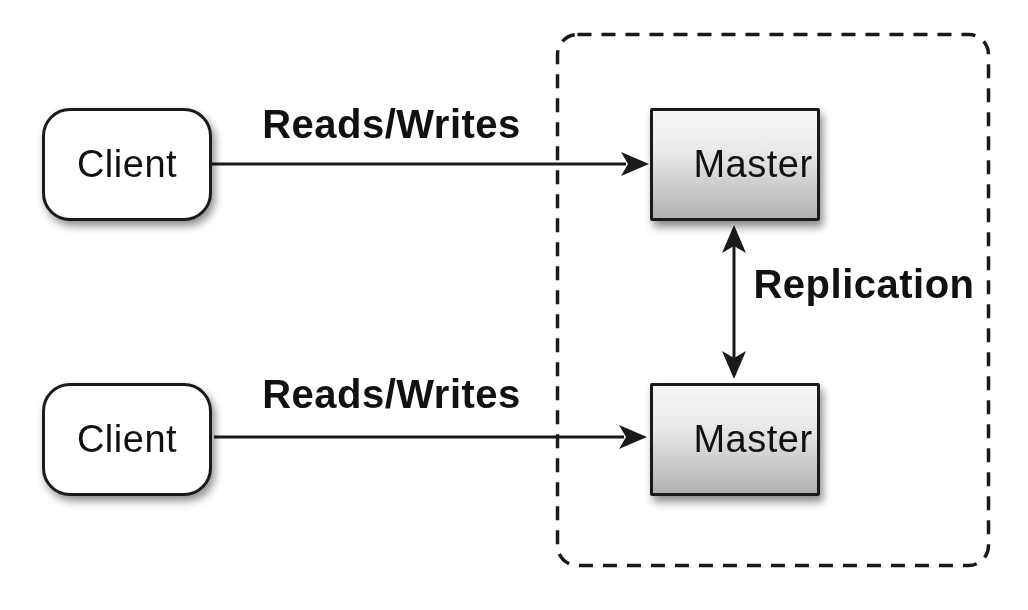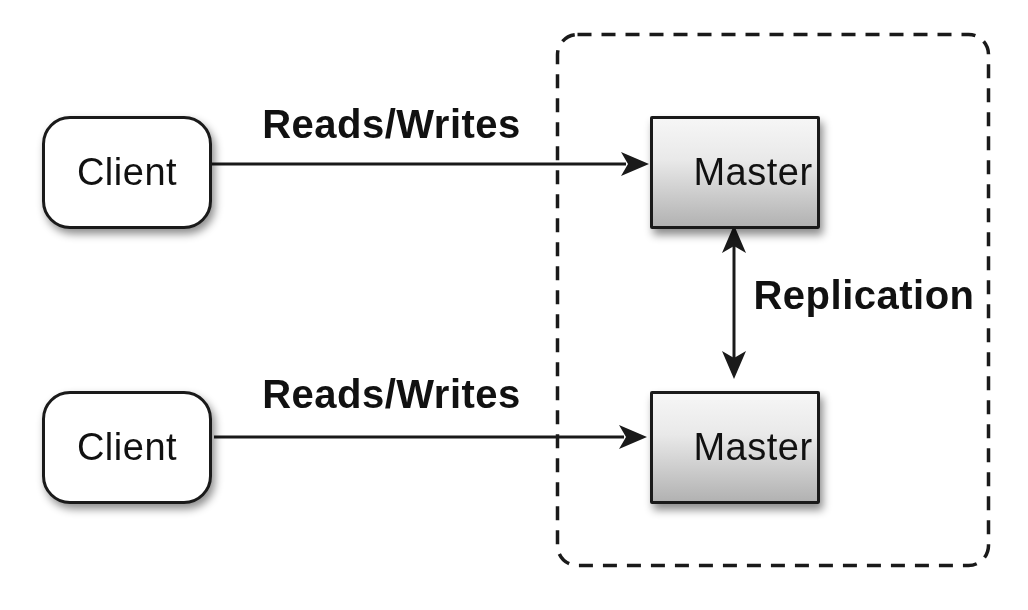--- a/index.html
+++ b/index.html
@@ -26,21 +26,20 @@
   .node {
     position: absolute;
     z-index: 2;
     display: flex;
     align-items: center;
     justify-content: center;
     font-size: 38px;
     color: #111111;
     letter-spacing: 0.5px;
     box-sizing: border-box;
-    margin-top: 8px;
   }
   .client {
     width: 170px;
     height: 113px;
     background: #ffffff;
     border: 3px solid #1a1a1a;
     border-radius: 28px;
     box-shadow: 3px 5px 8px rgba(0,0,0,0.45);
   }
   .client-top    { left: 42px;  top: 108px; }
@@ -61,21 +60,21 @@
     z-index: 3;
     font-size: 40px;
     color: #111111;
     text-align: center;
     white-space: nowrap;
     letter-spacing: 0.5px;
     font-weight: bold;
   }
   .label-rw-top    { left: 240px; top: 102px; width: 303px; }
   .label-rw-bottom { left: 240px; top: 372px; width: 303px; }
-  .label-replication { left: 738px; top: 273px; width: 252px; }
+  .label-replication { left: 738px; top: 262px; width: 252px; }
 </style>
 </head>
 <body>
 
 <div class="stage">
 
   <svg class="svg-layer" viewBox="0 0 1028 610" xmlns="http://www.w3.org/2000/svg">
 
     <rect x="557.5" y="34.5" width="431" height="531" rx="20" ry="20" fill="none" stroke="#1a1a1a" stroke-width="3.5" stroke-dasharray="14 10"></rect>
 

